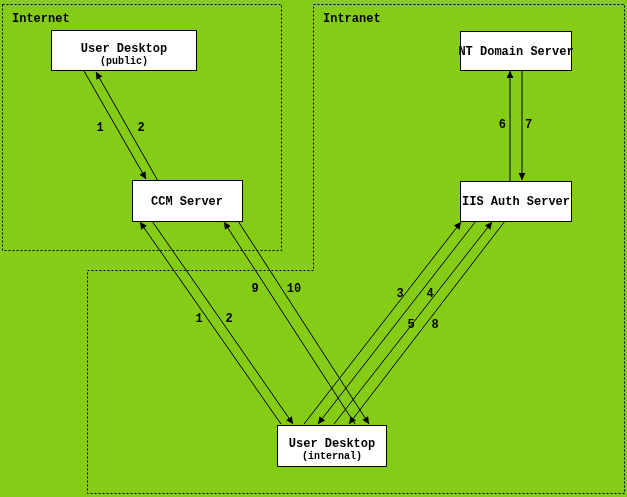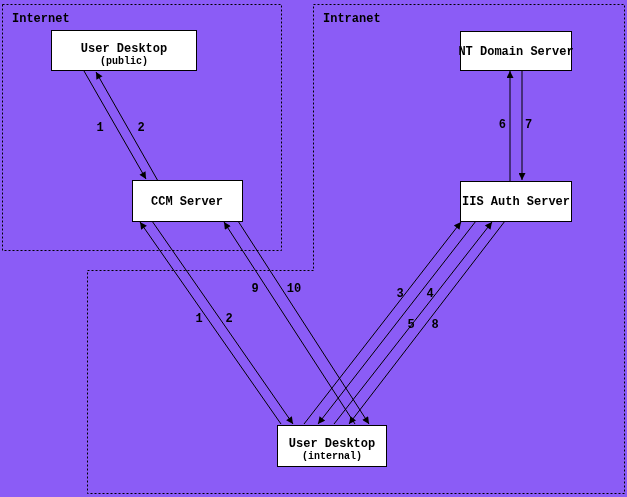--- a/index.html
+++ b/index.html
@@ -4,21 +4,21 @@
 <style>
   html, body {
     margin: 0;
     padding: 0;
     background: #ffffff;
   }
   .stage {
     position: relative;
     width: 627px;
     height: 497px;
-    background: #8b5cf6;
+    background: #84cc16;
     font-family: "Liberation Mono", "DejaVu Sans Mono", monospace;
   }
   svg text {
     font-family: "Liberation Mono", "DejaVu Sans Mono", monospace;
     font-weight: bold;
     fill: #000000;
   }
   .zone-label, .edge-label { font-size: 12px; }
   .node-label { font-size: 12px; }
   .node-sublabel { font-size: 10px; }

